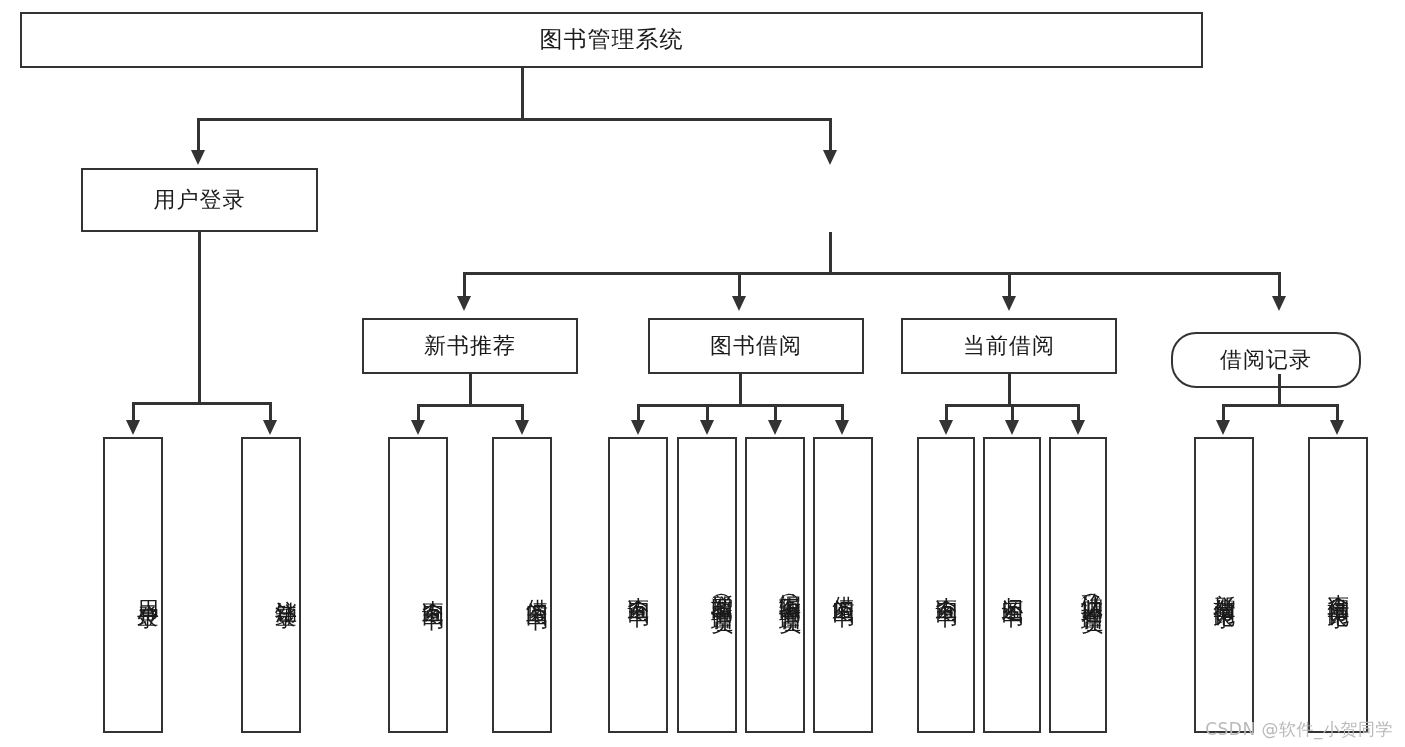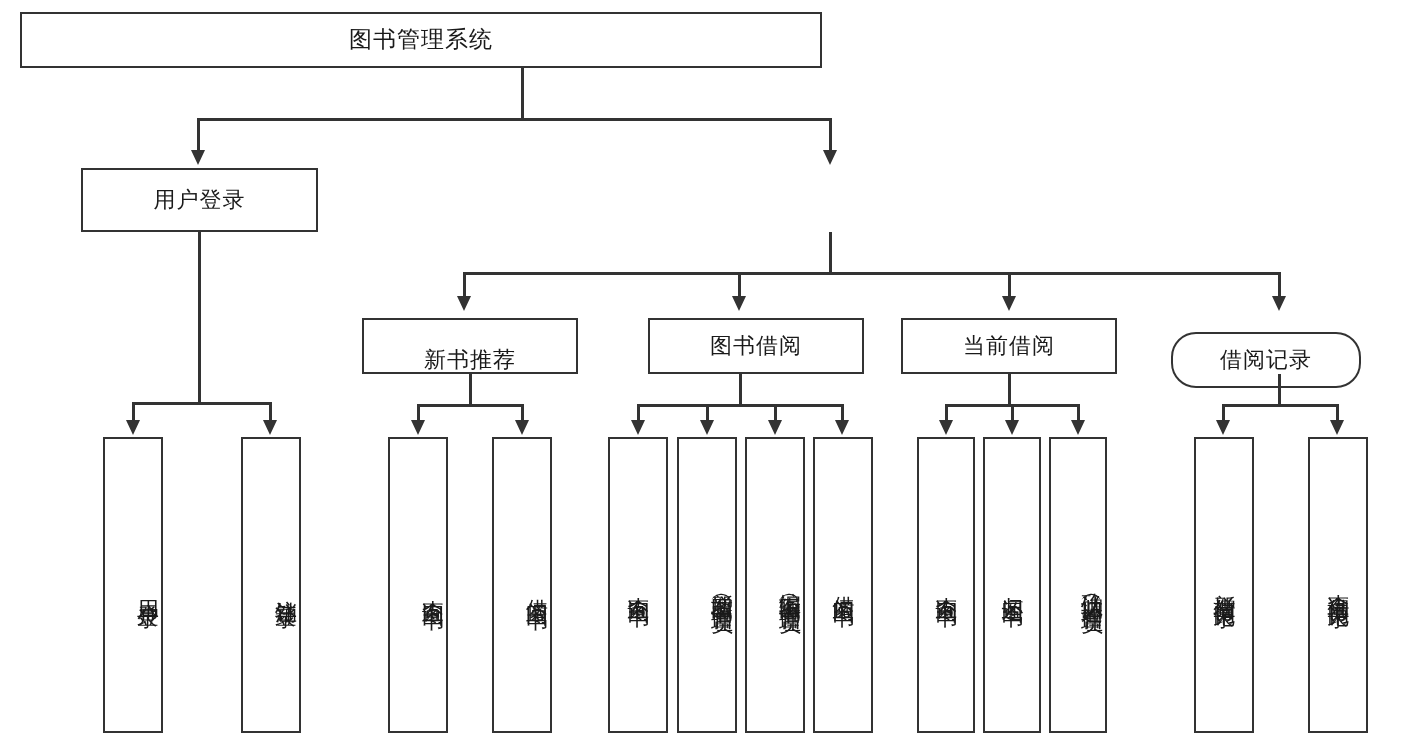--- a/index.html
+++ b/index.html
@@ -75,21 +75,21 @@
     letter-spacing: 0.5px;
     white-space: nowrap;
     font-family: "DejaVu Sans", "Liberation Sans", sans-serif;
   }
 </style>
 </head>
 <body>
 
 <div id="diagram-root">
 
-  <div class="node node-h node-root" style="left:20px; top:12px; width:802px; height:56px;">
+  <div class="node node-h node-root" style="left:20px; top:12px; width:1183px; height:56px;">
     <span>图书管理系统</span>
   </div>
 
   <div class="edge edge-v" style="left:521px; top:68px; width:2.5px; height:52px;"></div>
 
   <div class="edge edge-h" style="left:197px; top:118px; width:635px; height:2.5px;"></div>
 
   <div class="edge edge-v" style="left:197px; top:118px; width:2.5px; height:34px;"></div>
   <div class="arrow" style="left:191px; top:150px;"></div>
   <div class="edge edge-v" style="left:829px; top:118px; width:2.5px; height:34px;"></div>
@@ -121,21 +121,21 @@
 
   <div class="edge edge-v" style="left:738px; top:272px; width:2.5px; height:26px;"></div>
   <div class="arrow" style="left:732px; top:296px;"></div>
 
   <div class="edge edge-v" style="left:1008px; top:272px; width:2.5px; height:26px;"></div>
   <div class="arrow" style="left:1002px; top:296px;"></div>
 
   <div class="edge edge-v" style="left:1278px; top:272px; width:2.5px; height:26px;"></div>
   <div class="arrow" style="left:1272px; top:296px;"></div>
 
-  <div class="node node-h" style="left:362px; top:318px; width:216px; height:56px;align-items:flex-end;">
+  <div class="node node-h" style="left:362px; top:318px; width:216px; height:56px;">
     <span>新书推荐</span>
   </div>
   <div class="node node-h" style="left:632px; top:318px; width:216px; height:56px;margin-left:16px;">
     <span>图书借阅</span>
   </div>
   <div class="node node-h" style="left:901px; top:318px; width:216px; height:56px;">
     <span>当前借阅</span>
   </div>
   <div class="node node-h" style="left:1171px; top:332px; width:190px; height:56px;border-radius:25px;">
     <span>借阅记录</span>
@@ -205,14 +205,15 @@
   <div class="edge edge-v" style="left:1336px; top:404px; width:2.5px; height:18px;"></div>
   <div class="arrow" style="left:1330px; top:420px;"></div>
 
   <div class="node node-leaf center-v" style="left:1194px; top:437px; width:60px; height:296px;">
     <span>新增借阅记录</span>
   </div>
   <div class="node node-leaf center-v" style="left:1308px; top:437px; width:60px; height:296px;">
     <span>查询借阅记录</span>
   </div>
 
+  <div class="watermark">CSDN @软件_小贺同学</div>
 
 </div>
 
 </body></html>

